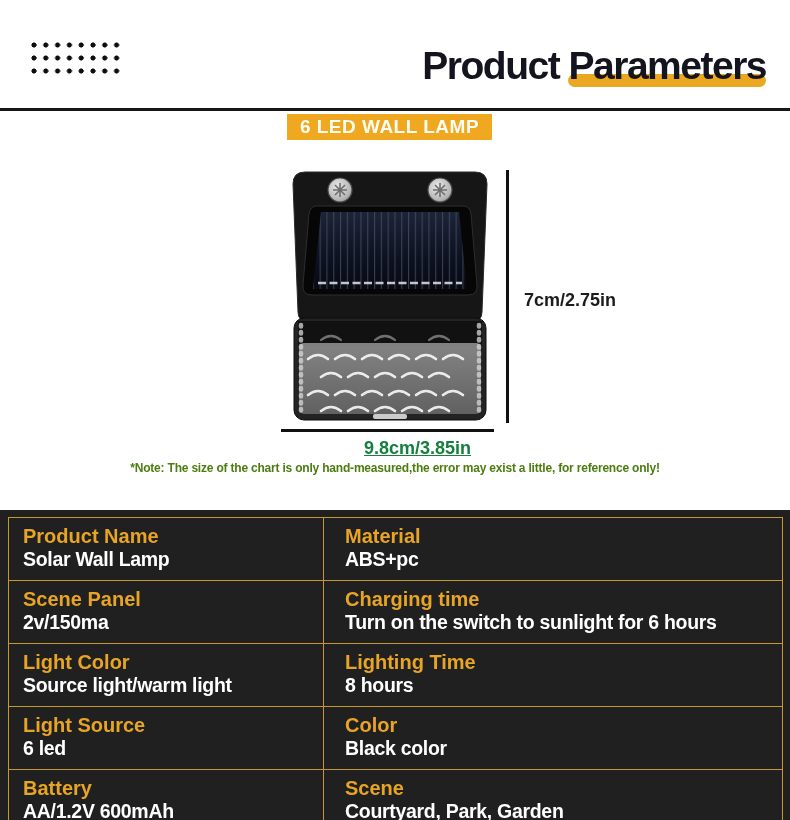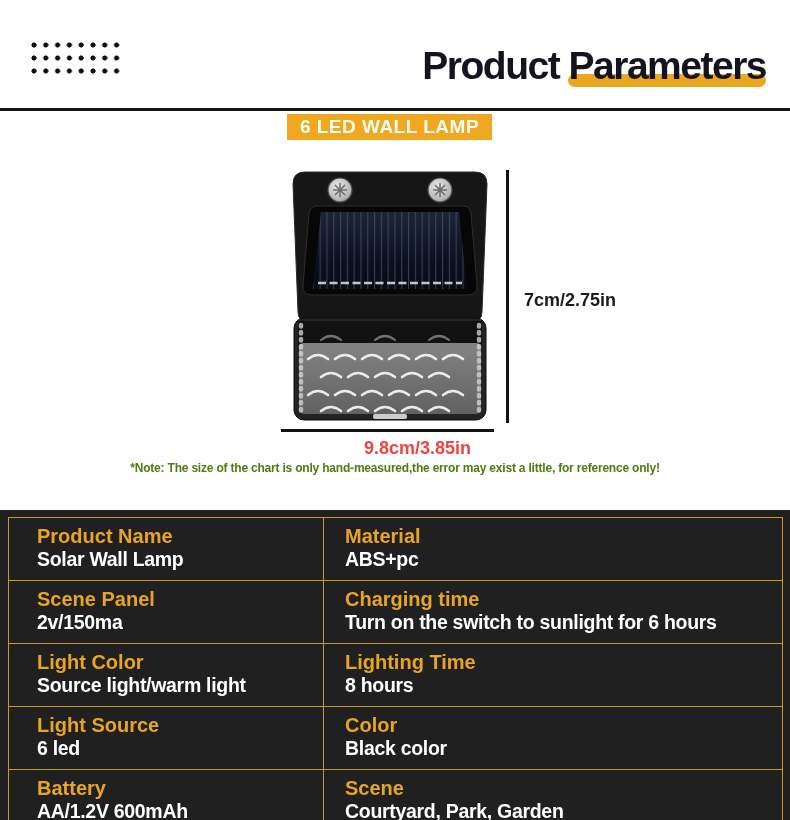--- a/index.html
+++ b/index.html
@@ -19,31 +19,31 @@
   
   .badge{position:absolute;left:287px;top:114px;width:205px;height:26px;background:#EFA820;
     color:#fdfdf4;font-size:19px;font-weight:bold;letter-spacing:.5px;
     display:flex;align-items:center;justify-content:center;white-space:nowrap;}
 
   
   .lamp-svg{position:absolute;left:272px;top:162px;width:236px;height:272px;}
   .vline{position:absolute;left:506px;top:170px;width:3px;height:253px;background:#111;}
   .hline{position:absolute;left:281px;top:429px;width:213px;height:3px;background:#111;}
   .dim-h{position:absolute;left:524px;top:290px;font-size:18px;font-weight:bold;color:#1c1c1c;white-space:nowrap;}
-  .dim-w{position:absolute;left:364px;top:438px;font-size:18px;font-weight:bold;color:#ef4444;white-space:nowrap;}
+  .dim-w{position:absolute;left:364px;top:438px;font-size:18px;font-weight:bold;color:#15803d;white-space:nowrap;text-decoration:underline;}
 
   
   .note{position:absolute;left:0;top:461px;width:790px;text-align:center;
     font-size:12px;font-weight:bold;color:#4d7c0f;letter-spacing:-0.2px;white-space:nowrap;}
 
   
   .specs-band{position:absolute;left:0;top:510px;width:790px;height:310px;background:#202020;}
   table.specs{border-collapse:collapse;margin:7px 8px 0 8px;width:774px;table-layout:fixed;}
   table.specs td{border:1px solid #C7992B;height:56px;vertical-align:middle;
-    padding:2px 4px 4px 28px;overflow:hidden;}
+    padding:2px 4px 4px 14px;overflow:hidden;}
   table.specs td.rcol{padding-left:21px;}
   col.c-left{width:315px;}
   col.c-right{width:459px;}
   .spec-label{font-size:20px;font-weight:bold;color:#E8A425;line-height:1.18;white-space:nowrap;}
   .spec-value{font-size:19.5px;font-weight:bold;color:#ffffff;line-height:1.18;
     letter-spacing:-0.3px;white-space:nowrap;}
 </style>
 </head>
 <body>
 

